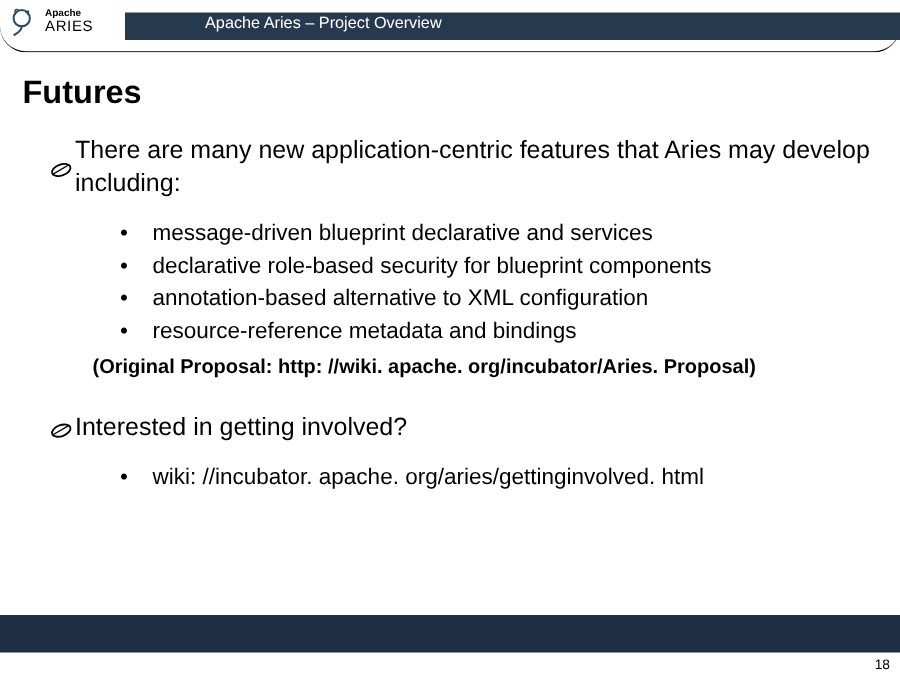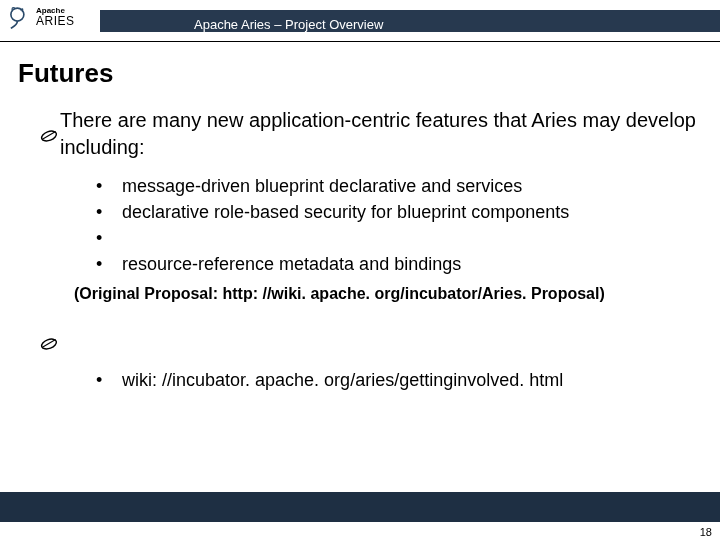--- a/index.html
+++ b/index.html
@@ -10,31 +10,32 @@
     font-family: Arial, Helvetica, sans-serif;
     color: #000;
     position: relative;
     overflow: hidden;
   }
   .header-bar {
     position: relative;
     height: 42px;
     background: #fff;
     border-bottom: 1px solid #000;
+    border-radius: 21px;
   }
   .header-ribbon {
     position: absolute;
     left: 100px;
     right: 0;
     top: 10px;
     height: 22px;
     background: #27394f;
     display: flex;
-    align-items: flex-end;
-    padding-left: 94px;
+    align-items: flex-start;
+    padding-left: 64px;
   }
   .header-ribbon span {
     color: #fff;
     font-size: 13px;
   }
   .logo-area {
     position: absolute;
     left: 6px;
     top: 4px;
     display: flex;
@@ -139,34 +140,36 @@
     <div class="lvl2-item">
         <span class="dot">•</span>
         <span>message-driven blueprint declarative and services</span>
       </div>
     <div class="lvl2-item">
         <span class="dot">•</span>
         <span>declarative role-based security for blueprint components</span>
       </div>
     <div class="lvl2-item">
         <span class="dot">•</span>
+        <span>annotation-based alternative to XML configuration</span>
       </div>
     <div class="lvl2-item">
         <span class="dot">•</span>
         <span>resource-reference metadata and bindings</span>
       </div>
   </div>
 
   <div class="proposal">(Original Proposal: http: //wiki. apache. org/incubator/Aries. Proposal)</div>
 
   <div class="lvl1">
     <svg class="bullet-feather" viewBox="0 0 20 20">
       <ellipse cx="10" cy="10" rx="7" ry="4" fill="none" stroke="#000" stroke-width="1.3" transform="rotate(-20 10 10)"></ellipse>
       <line x1="4" y1="13" x2="16" y2="6" stroke="#000" stroke-width="1"></line>
     </svg>
+    <div class="lvl1-text">Interested in getting involved?</div>
   </div>
 
   <div class="lvl2">
     <div class="lvl2-item">
         <span class="dot">•</span>
         <span>wiki: //incubator. apache. org/aries/gettinginvolved. html</span>
       </div>
   </div>
 
 </div>

